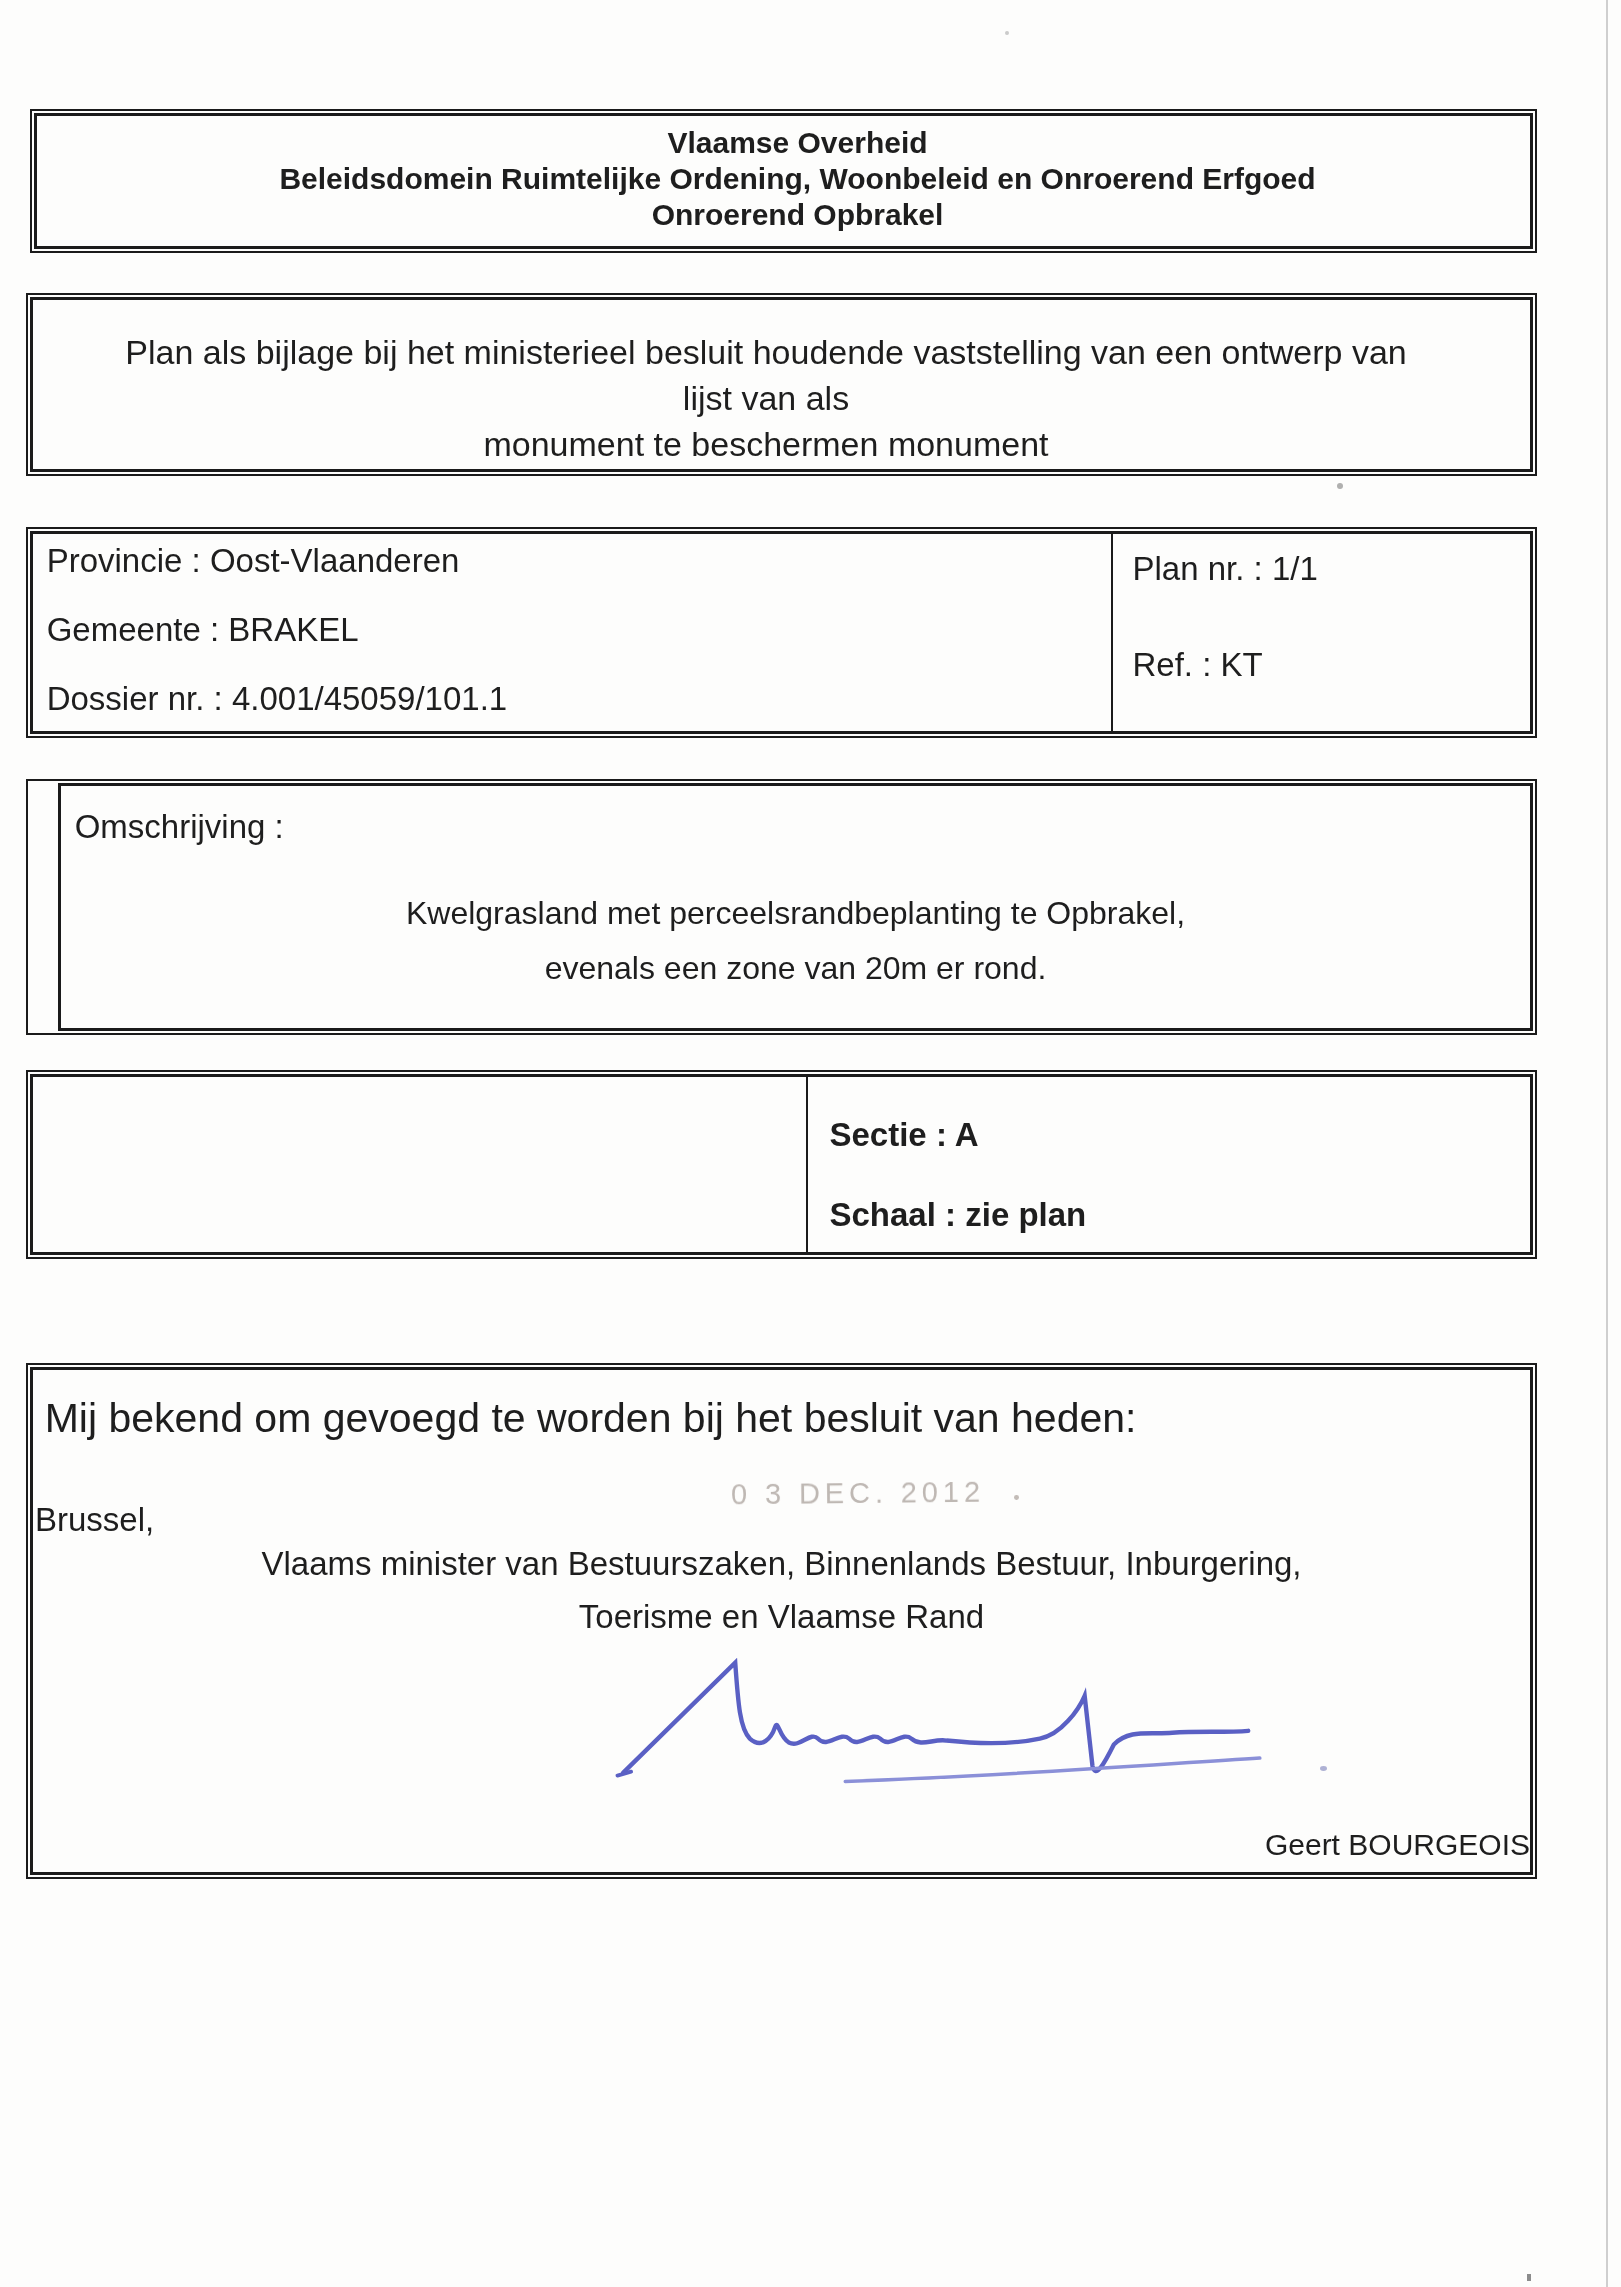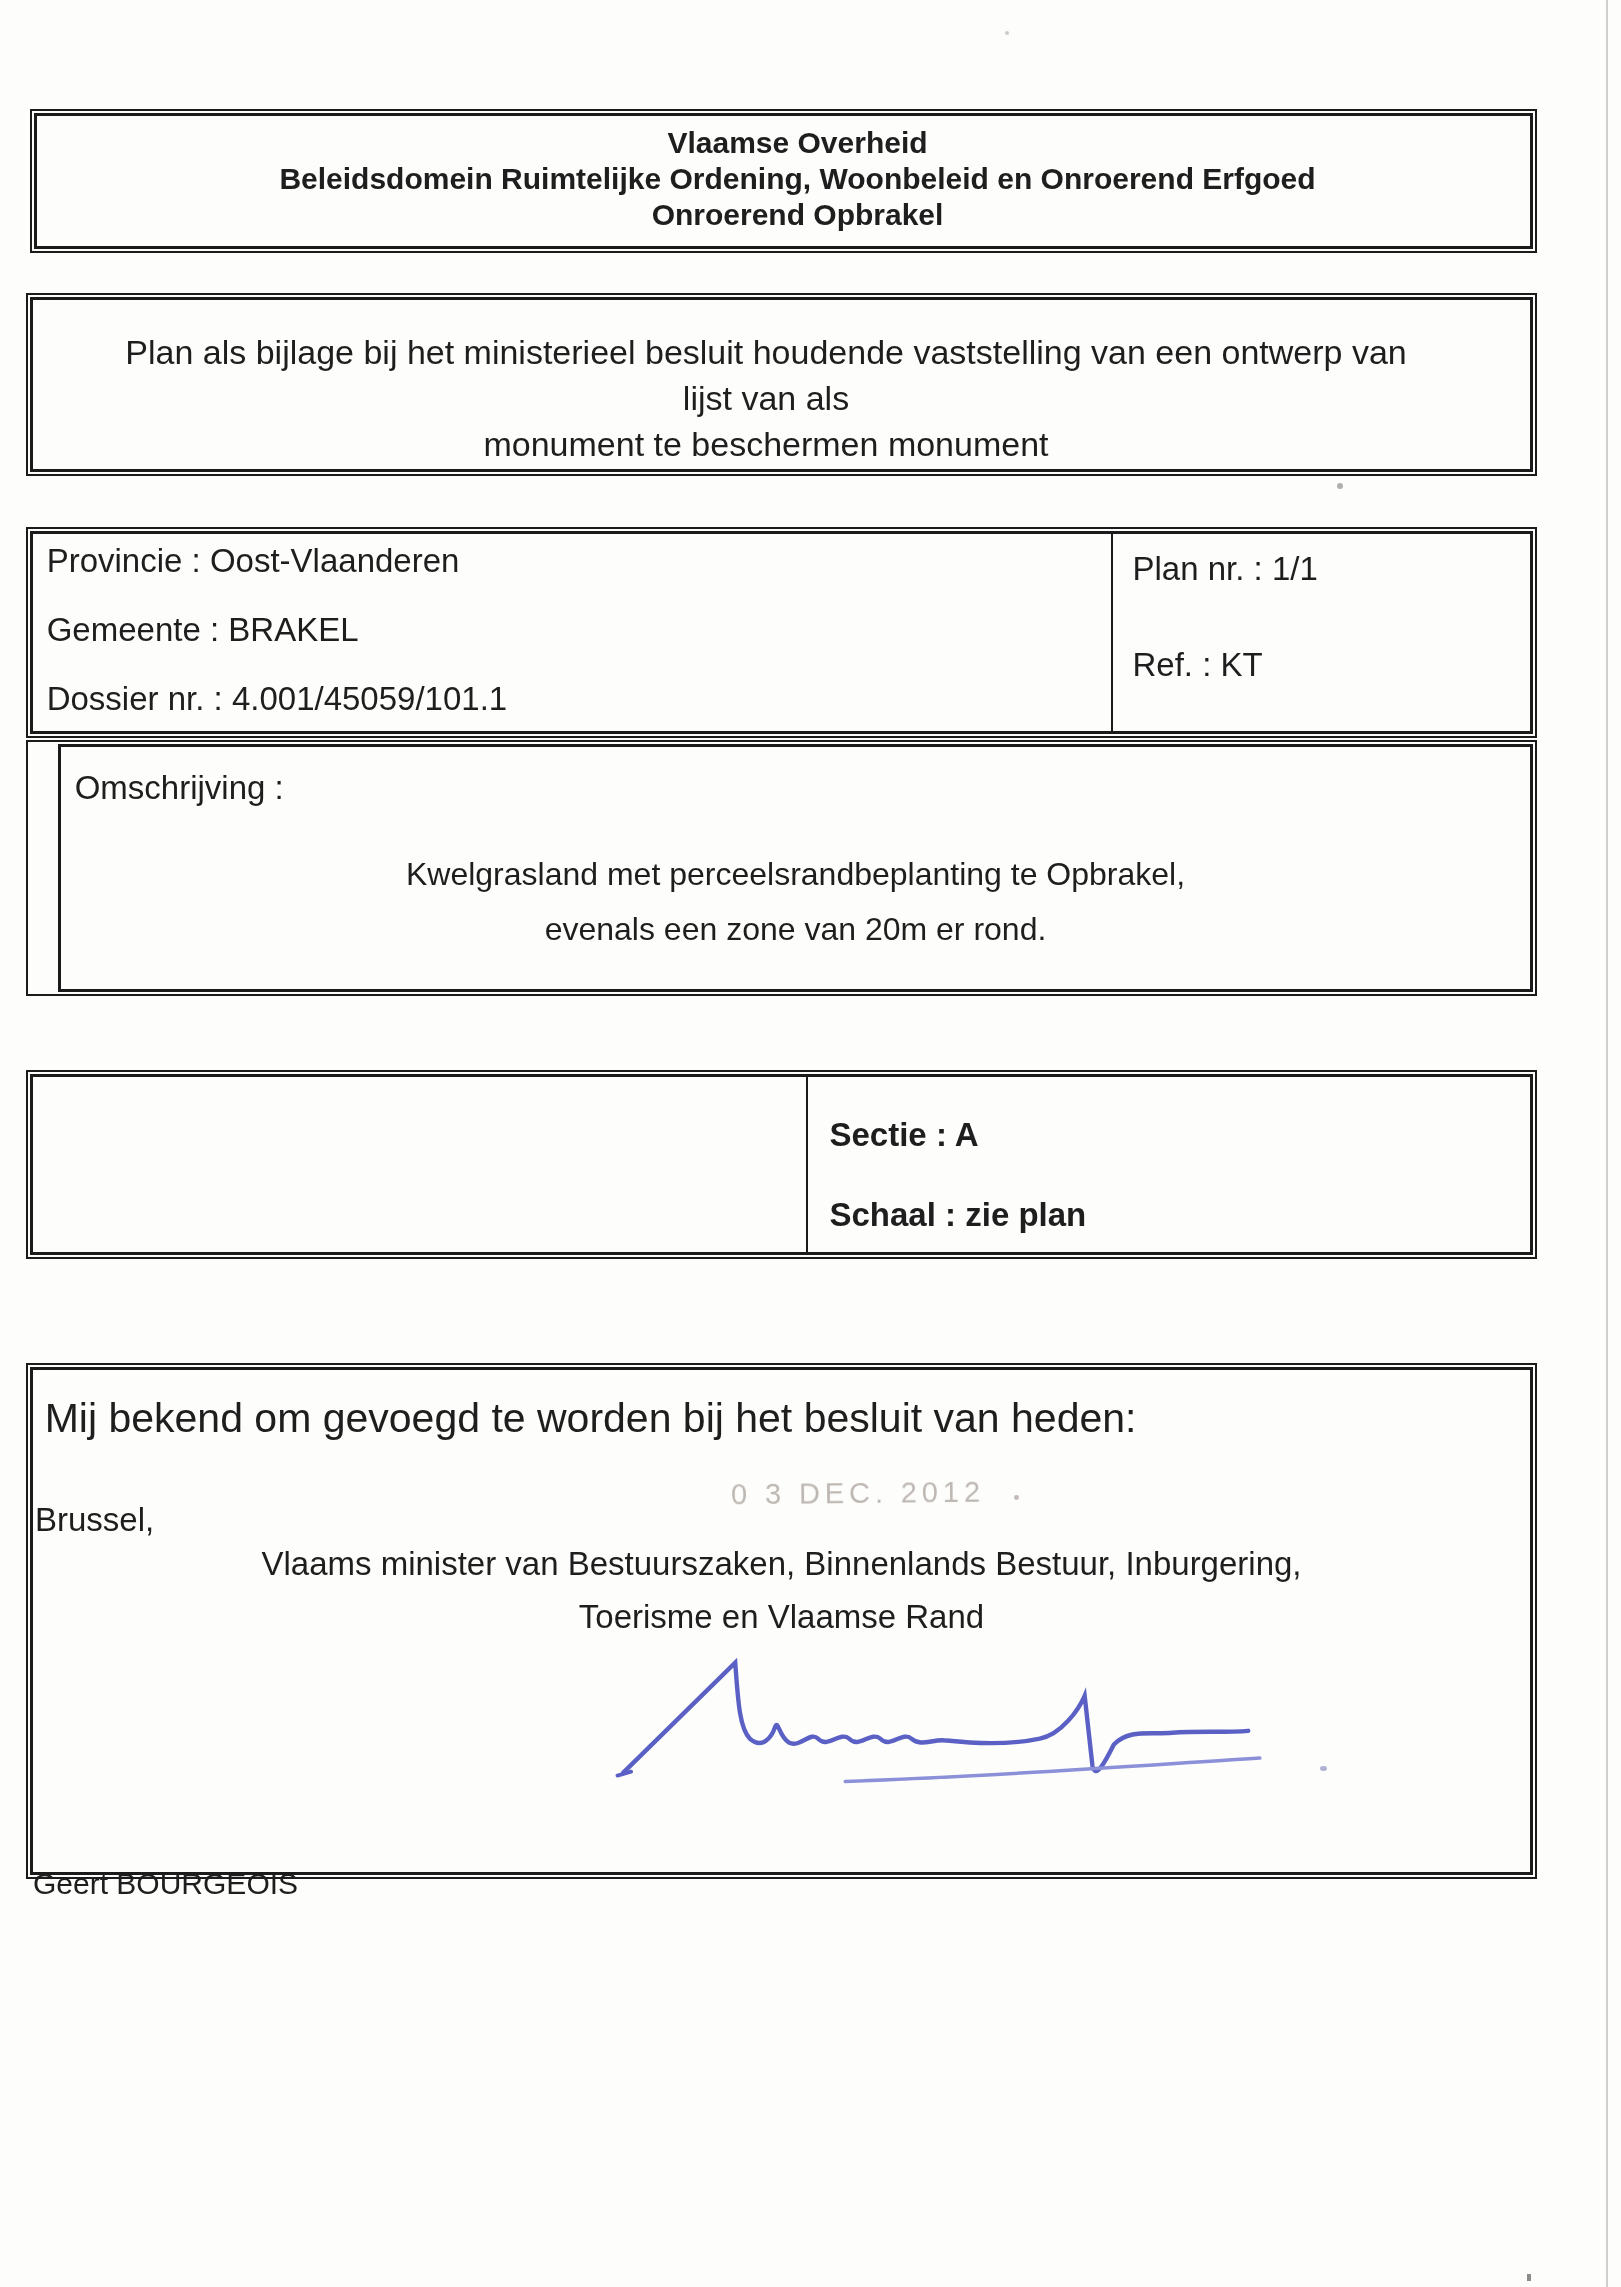--- a/index.html
+++ b/index.html
@@ -27,21 +27,21 @@
 
   
   #box-info{left:26px;top:527px;width:1511px;height:211px;}
   #box-info .dbox-inner{display:flex;}
   .info-left{width:1078px;display:flex;flex-direction:column;justify-content:space-between;padding:5.9px 0 11.7px 13.7px;box-sizing:border-box;}
   .info-right{flex:1;border-left:2.9px solid #1b1b1b;padding:13.7px 0 0 19.5px;box-sizing:border-box;}
   .info-line{font-size:33px;line-height:41px;}
   .info-right .info-line + .info-line{margin-top:55px;}
 
   
-  #box-omschrijving{left:26px;top:740px;width:1511px;height:256px;padding-left:30px;}
+  #box-omschrijving{left:26px;top:779px;width:1511px;height:256px;padding-left:30px;}
   #box-omschrijving .dbox-inner{padding-top:19.5px;}
   .omschrijving-label{font-size:33px;line-height:41px;padding-left:13.7px;}
   .omschrijving-body{margin-top:39px;}
   .omschrijving-line{font-weight:normal;font-size:32px;line-height:55px;text-align:center;}
 
   
   #box-sectie{left:26px;top:1070px;width:1511px;height:189px;font-weight:bold;}
   #box-sectie .dbox-inner{display:flex;}
   .sectie-left{width:775px;border-right:2.9px solid #1b1b1b;box-sizing:border-box;}
   .sectie-right{flex:1;padding:37px 0 0 21.5px;box-sizing:border-box;}
@@ -57,21 +57,21 @@
     font-size:29px;letter-spacing:4.9px;
     color:#b4aca7;opacity:.85;
     transform:rotate(-0.6deg);
     filter:blur(0.4px);
   }
   .stamp-dot{position:absolute;left:981px;top:125px;width:4.9px;height:4.9px;background:#c3bcb7;border-radius:50%;}
   .sig-minister1{position:absolute;left:0;top:175px;width:100%;text-align:center;font-size:33px;}
   .sig-minister2{position:absolute;left:0;top:228px;width:100%;text-align:center;font-size:33px;}
   .sig-svg{position:absolute;left:570px;top:281px;}
   .sig-period{position:absolute;left:1287px;top:396px;width:6.8px;height:4.9px;background:#9a9ec9;border-radius:50%;opacity:.8;}
-  .sig-name{position:absolute;left:0;top:458px;width:100%;text-align:left;font-size:30px;margin-top:39px;}
+  .sig-name{position:absolute;left:0;top:458px;width:100%;text-align:right;font-size:30px;}
 
   
   .page-edge-line{position:absolute;left:1606px;top:0;width:2px;height:2288px;background:#cfcfcf;}
   .speck-a{position:absolute;left:1337px;top:483px;width:5.9px;height:5.9px;background:#8f8f8f;border-radius:50%;opacity:.7;}
   .speck-b{position:absolute;left:1005px;top:31px;width:3.9px;height:3.9px;background:#b5b5b5;border-radius:50%;opacity:.7;}
   .speck-c{left:1527px;top:2274px;width:3.9px;height:6.8px;background:#6f6f6f;position:absolute;opacity:.8;}
 </style>
 </head>
 <body>
 

